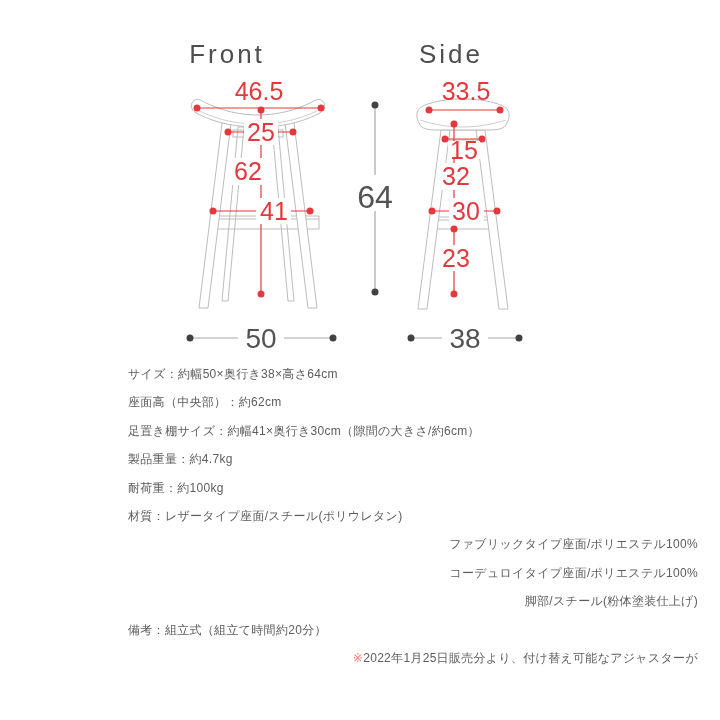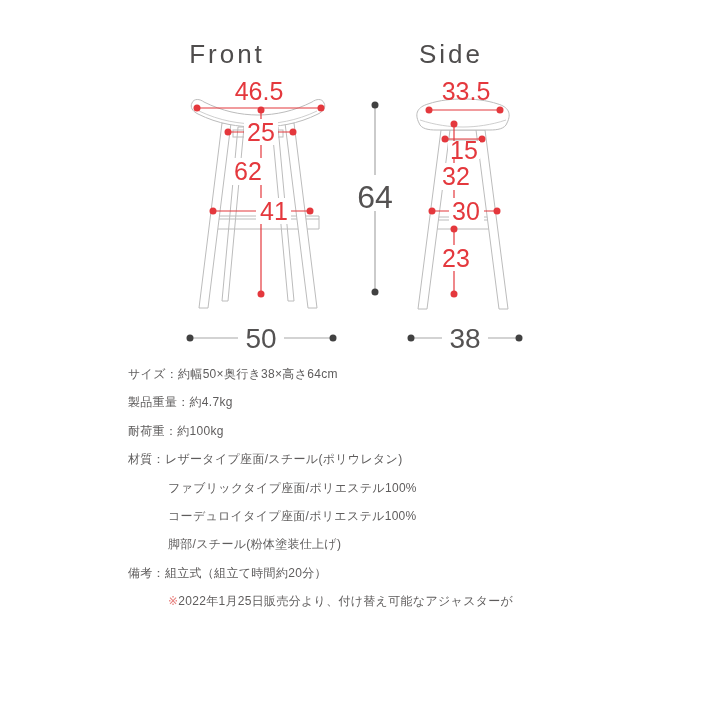--- a/index.html
+++ b/index.html
@@ -13,21 +13,21 @@
   .view-title{fill:#4f4d4d;font-size:26px;letter-spacing:3px;}
   .red-dim{fill:#e4383d;font-size:25px;}
   .gray-dim{fill:#545252;font-size:28px;}
   .gray-dim-big{fill:#545252;font-size:32px;}
   .specs{
     position:absolute;left:128px;top:341px;width:570px;
     color:#5e5c5c;font-size:12px;line-height:28.4px;
     letter-spacing:0.3px;white-space:nowrap;
   }
   .spec-line{height:28.4px;}
-  .spec-line.indent-1{padding-left:40px;}
+  .spec-line.indent-1{padding-left:40px;text-align:right;}
   .spec-line.indent-2{padding-left:57px;}
   .note-mark{color:#e8827f;}
 </style>
 </head>
 <body>
 
 <div class="canvas">
 
   <svg class="diagram-svg" width="720" height="340" viewBox="0 0 720 340">
 
@@ -154,20 +154,22 @@
       <line x1="411" y1="319" x2="519" y2="319" stroke="#a8a8a8" stroke-width="1.2"></line>
       <circle cx="411" cy="319" r="3.5" fill="#414141"></circle>
       <circle cx="519" cy="319" r="3.5" fill="#414141"></circle>
       <rect x="442" y="303" width="46" height="31" fill="#ffffff"></rect>
       <text x="465" y="329" text-anchor="middle" class="gray-dim">38</text>
     </g>
   </svg>
 
   <div class="specs">
     <div class="spec-line">サイズ：約幅50×奥行き38×高さ64cm</div>
+    <div class="spec-line">座面高（中央部）：約62cm</div>
+    <div class="spec-line">足置き棚サイズ：約幅41×奥行き30cm（隙間の大きさ/約6cm）</div>
     <div class="spec-line">製品重量：約4.7kg</div>
     <div class="spec-line">耐荷重：約100kg</div>
     <div class="spec-line">材質：レザータイプ座面/スチール(ポリウレタン)</div>
     <div class="spec-line indent-1">ファブリックタイプ座面/ポリエステル100%</div>
     <div class="spec-line indent-1">コーデュロイタイプ座面/ポリエステル100%</div>
     <div class="spec-line indent-1">脚部/スチール(粉体塗装仕上げ)</div>
     <div class="spec-line">備考：組立式（組立て時間約20分）</div>
     <div class="spec-line indent-1">
       <span class="note-mark">※</span><span>2022年1月25日販売分より、付け替え可能なアジャスターが</span>
     </div>

